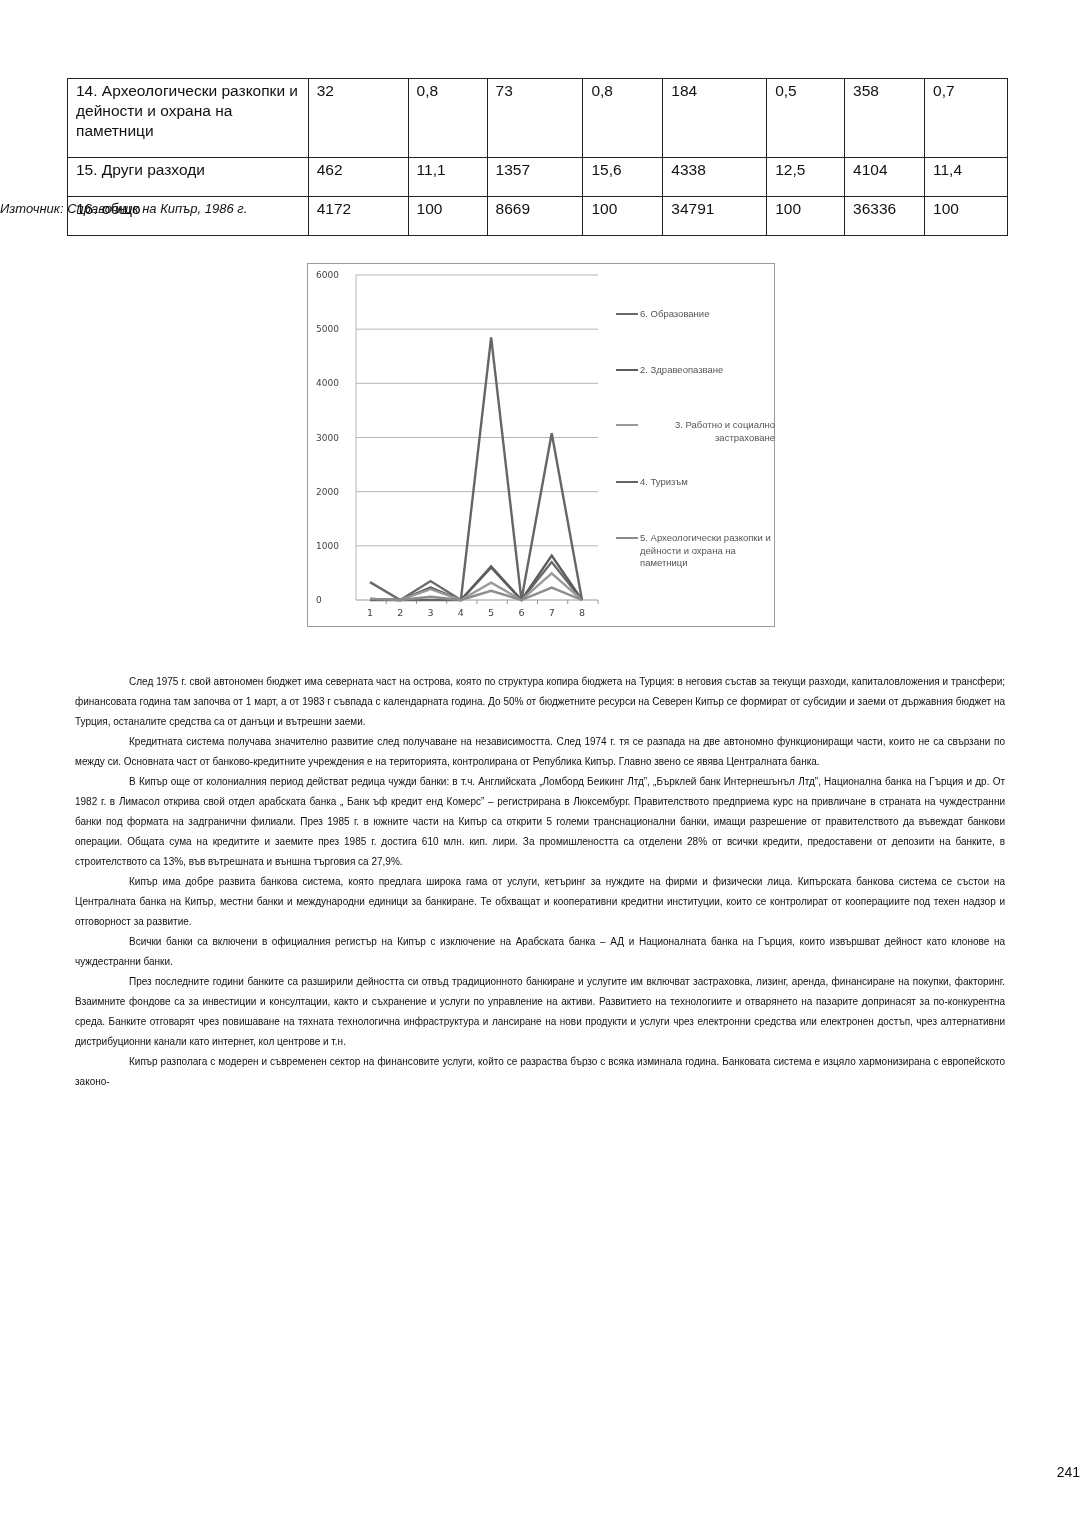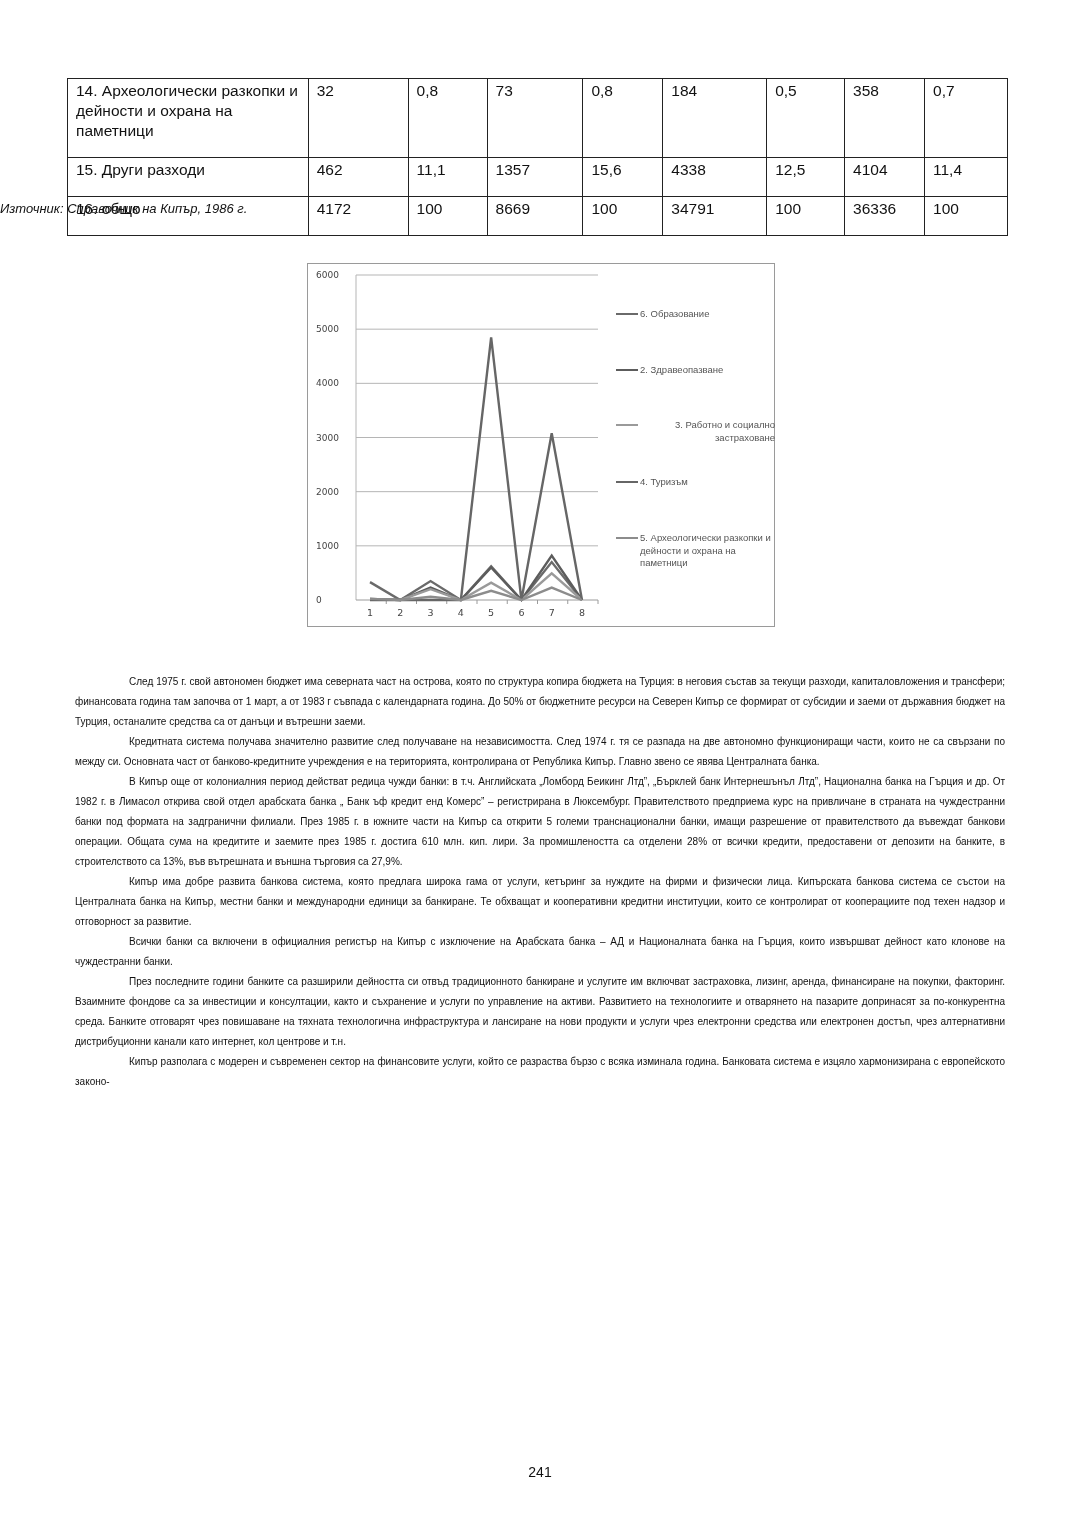--- a/index.html
+++ b/index.html
@@ -30,21 +30,21 @@
     }
     .legend-swatch { width: 22px; height: 2px; margin-top: 5px; margin-right: 2px; flex: 0 0 auto; }
     .legend-text { width: 135px; }
     .body-text {
       position: absolute; left: 75px; top: 672px; width: 930px;
       font-size: 10px; line-height: 20px; text-align: justify;
     }
     .body-text p { margin: 0; text-indent: 54px; }
     .page-number {
       position: absolute; left: 0; width: 1080px; top: 1464px;
-      text-align: center; font-size: 14px;
+      text-align: right; font-size: 14px;
     }
   </style>
 </head>
 <body>
 
 <table class="data-table">
   <colgroup>
     <col style="width:241px">
       <col style="width:100px">
       <col style="width:79px">

